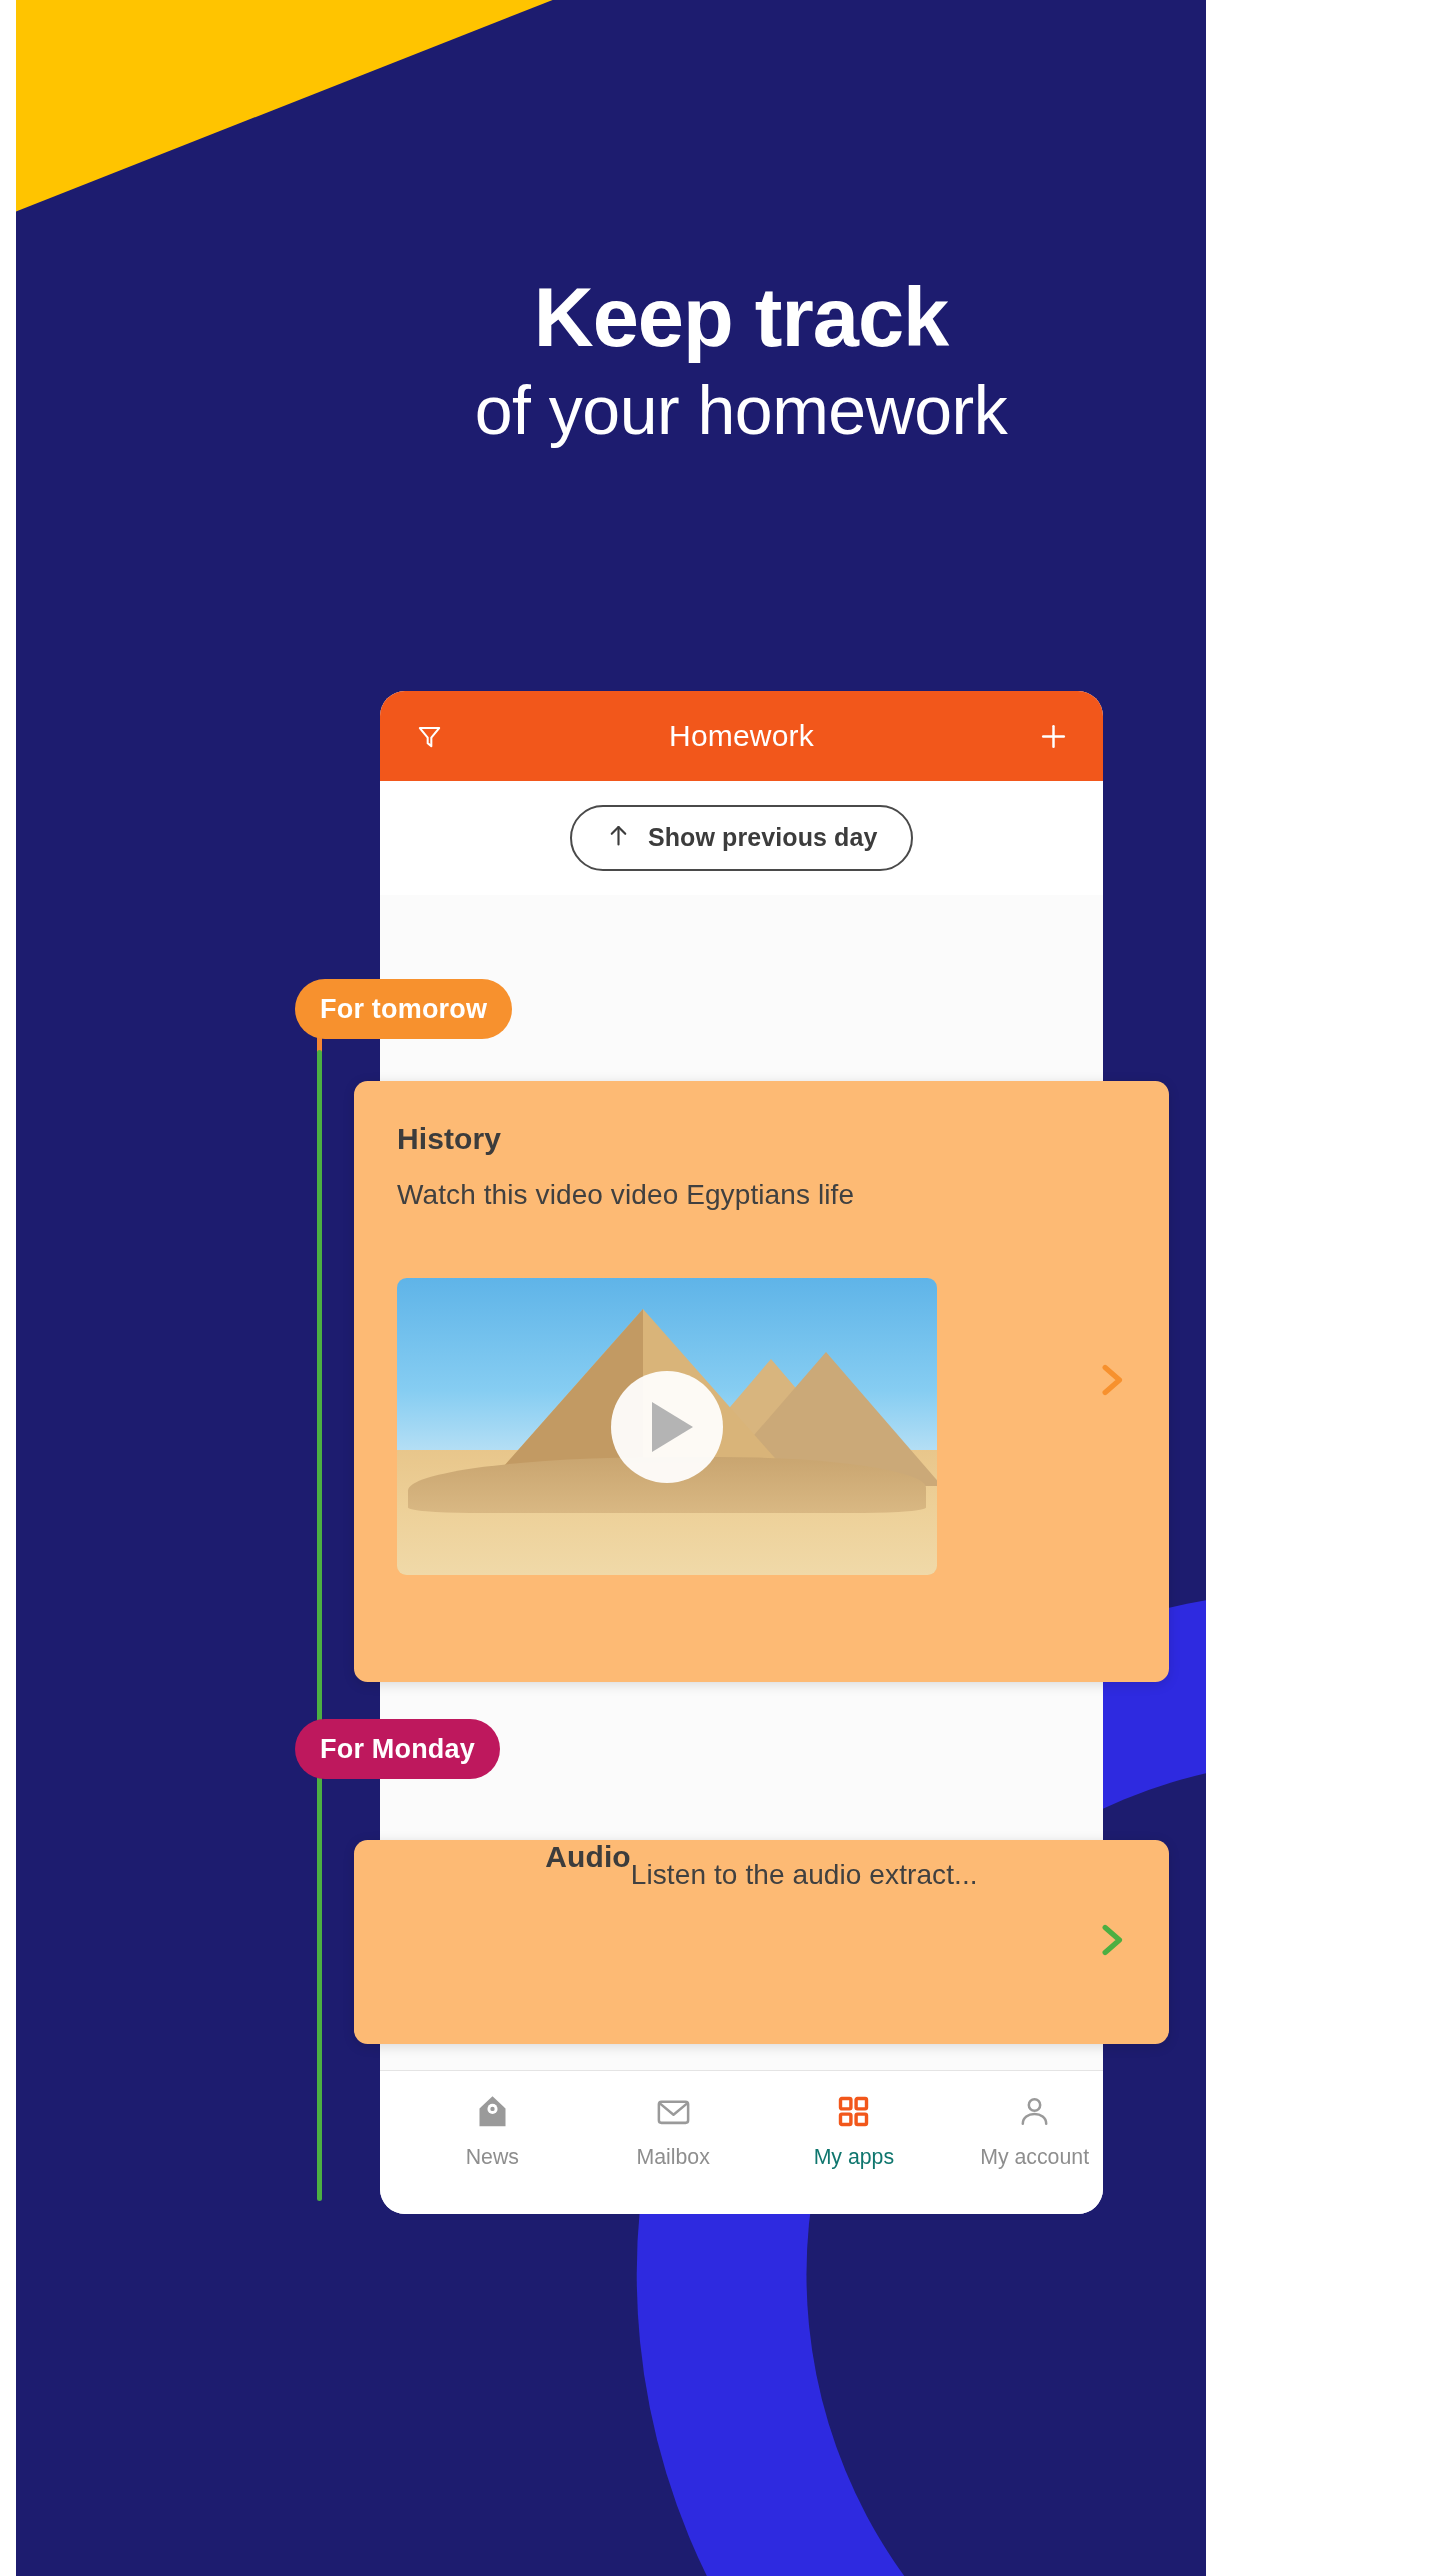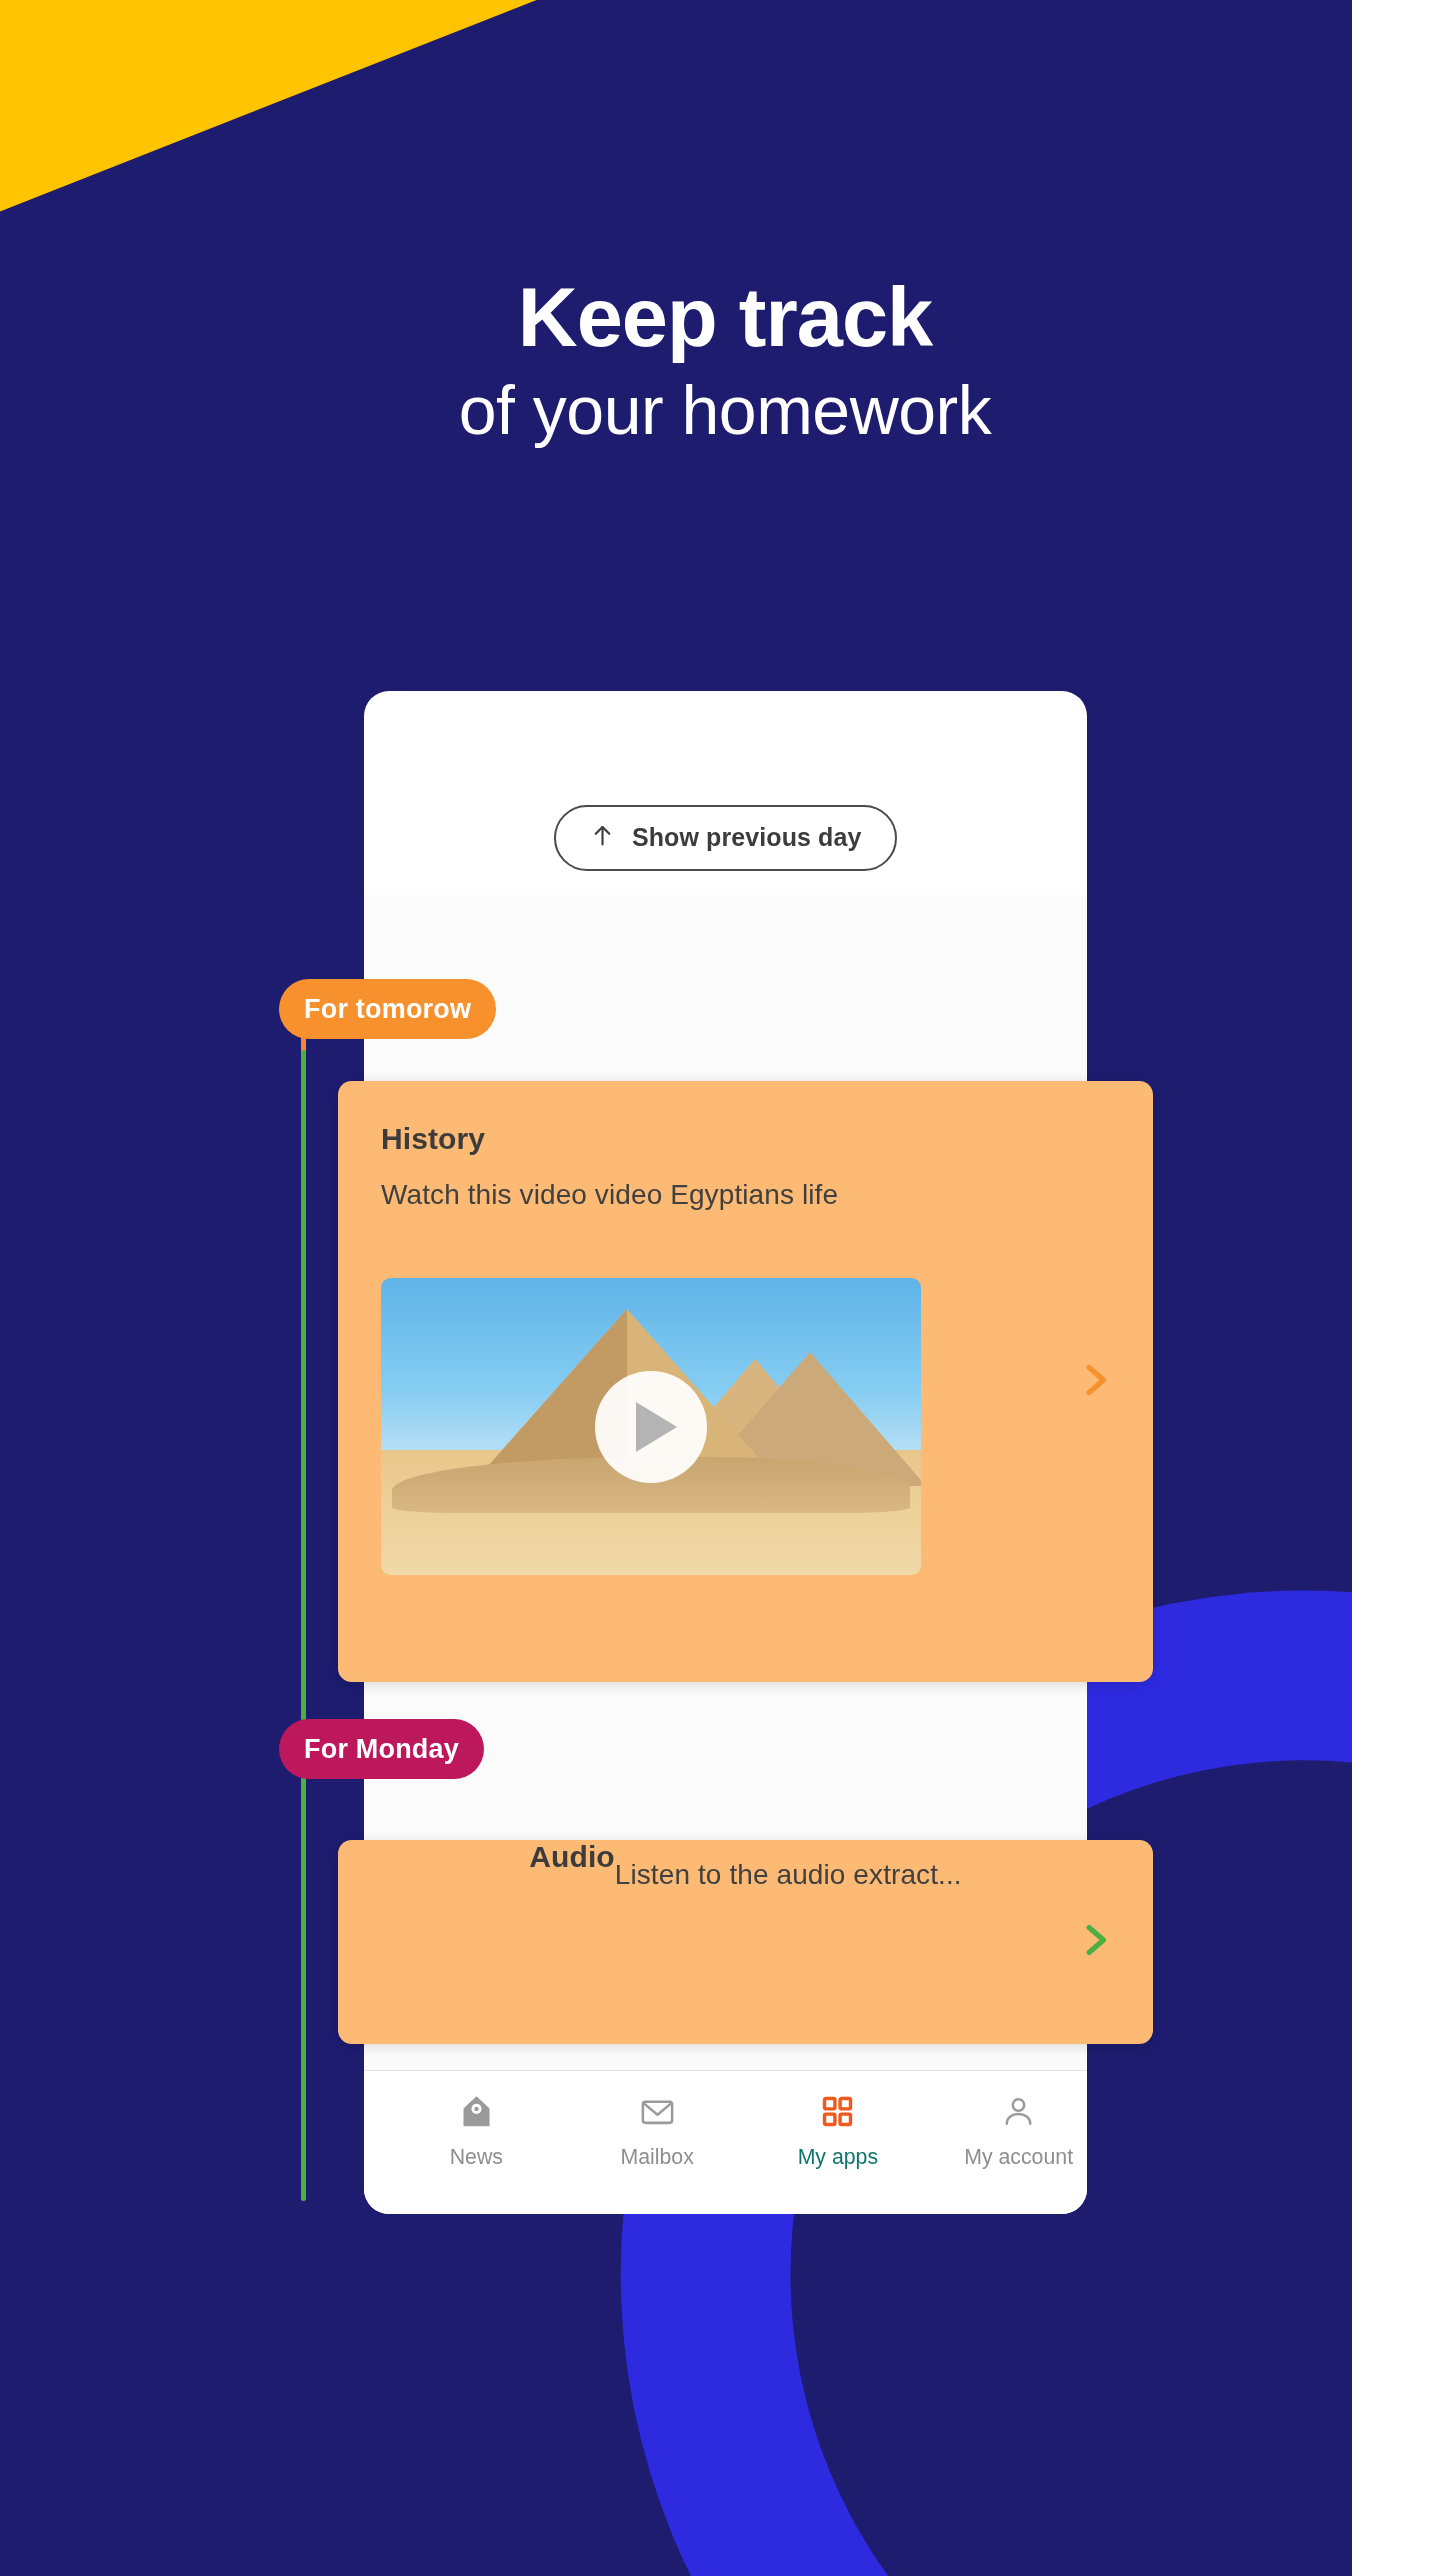--- a/index.html
+++ b/index.html
@@ -2,25 +2,26 @@
 <html><head>
 <meta charset="utf-8">
 <style>
   html, body {
     margin: 0;
     padding: 0;
     background: #ffffff;
   }
   #stage {
     position: relative;
-    width: 1352px;
+    width: 1190px;
     height: 2576px;
     overflow: hidden;
     background: #1d1c6f;
     font-family: "Liberation Sans", sans-serif;
+    margin-left: 16px;
   }
 
   
   .yellow-shape {
     position: absolute;
     left: -136px;
     top: -291px;
     width: 679px;
     height: 407px;
     background: #ffc400;
@@ -380,20 +381,34 @@
   </div>
 
   <div class="headline">
     <span class="line1">Keep track</span>
     <span class="line2">of your homework</span>
   </div>
 
   <div class="phone">
     <div class="phone-inner">
 
+      <div class="appbar">
+        <div class="icon-btn">
+          <svg width="29" height="29" viewBox="0 0 24 24" fill="none" stroke="#ffffff" stroke-width="1.7" stroke-linecap="round" stroke-linejoin="round">
+            <polygon points="4,5 20,5 13.5,13 13.5,20 10.5,17.5 10.5,13"></polygon>
+          </svg>
+        </div>
+        <div class="appbar-title">Homework</div>
+        <div class="icon-btn">
+          <svg width="33" height="33" viewBox="0 0 24 24" fill="none" stroke="#ffffff" stroke-width="1.8" stroke-linecap="round">
+            <line x1="12" y1="4.5" x2="12" y2="19.5"></line>
+            <line x1="4.5" y1="12" x2="19.5" y2="12"></line>
+          </svg>
+        </div>
+      </div>
 
       <div class="prev-day-wrap">
         <div class="prev-day-btn">
           <span>
             <svg width="27" height="27" viewBox="0 0 24 24" fill="none" stroke="#3c3c3c" stroke-width="1.9" stroke-linecap="round" stroke-linejoin="round">
               <line x1="12" y1="20" x2="12" y2="4.5"></line>
               <polyline points="6,10.5 12,4.5 18,10.5"></polyline>
             </svg>
           </span>
           <span class="prev-day-label">Show previous day</span>

